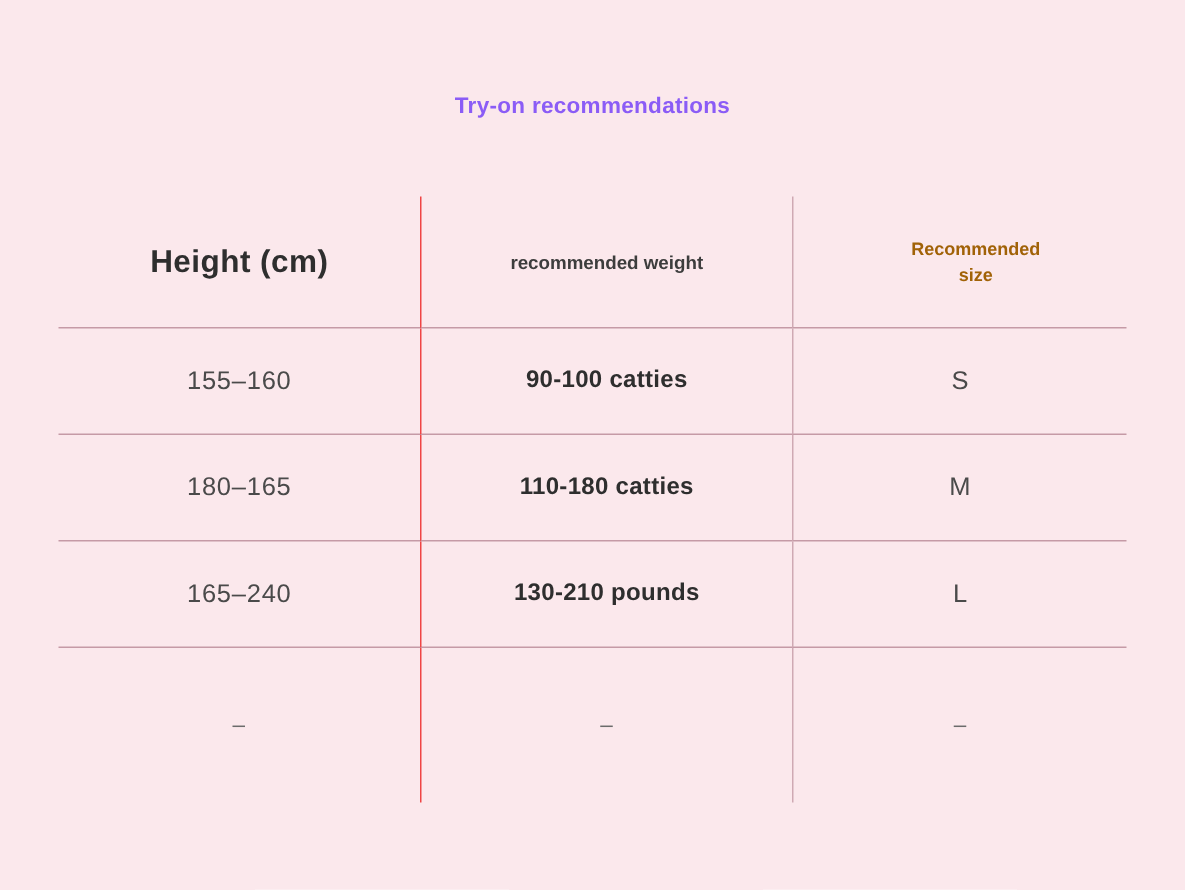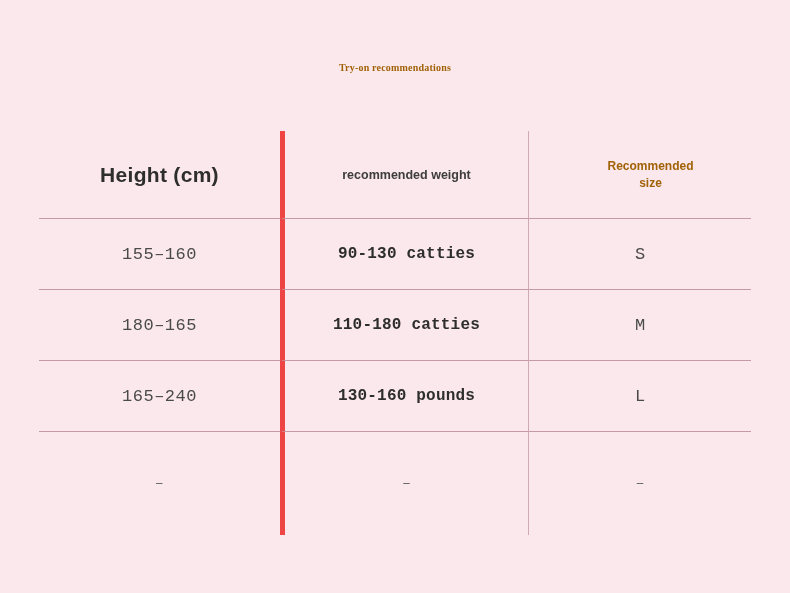--- a/index.html
+++ b/index.html
@@ -19,25 +19,24 @@
     height: 593px;
     background: #fbe8ec;
     box-sizing: border-box;
   }
   .title {
     position: absolute;
     top: 62px;
     left: 0;
     width: 790px;
     text-align: center;
-    font-size: 10px;
+    font-size: 15px;
     font-weight: bold;
-    color: #a16207;
+    color: #8b5cf6;
     letter-spacing: 0.2px;
-    font-family: Liberation Serif, serif;
   }
   .table {
     position: absolute;
     top: 131px;
     left: 39px;
     width: 712px;
   }
   .row {
     display: flex;
     align-items: stretch;
@@ -45,21 +44,21 @@
   .cell {
     box-sizing: border-box;
     display: flex;
     align-items: center;
     justify-content: center;
     text-align: center;
     color: #444444;
     padding: 4px 6px;
   }
   .c1 { width: 241px; }
-  .c2 { width: 248px; border-left: 5px solid #ef4444; }
+  .c2 { width: 248px; border-left: 1px solid #ef4444; }
   .c3 { width: 223px; border-left: 1px solid #cfa9b3; }
 
   
   .row.header { height: 88px; }
   .row.header .cell { border-bottom: 1px solid #c59aa6; }
   .hdr-height {
     font-size: 21px;
     font-weight: bold;
     color: #2e2e2e;
     letter-spacing: 0.3px;
@@ -72,21 +71,21 @@
   .hdr-size {
     font-size: 12px;
     font-weight: bold;
     color: #a16207;
     line-height: 1.35;
     padding-left: 27px;
   }
 
   
   .row.body { height: 71px; }
-  .row.body .cell { border-bottom: 1px solid #c59aa6; font-family: Liberation Mono, monospace; }
+  .row.body .cell { border-bottom: 1px solid #c59aa6; }
   .row.last .cell { border-bottom: none; }
 
   .v-height {
     font-size: 17px;
     color: #4a4a4a;
     letter-spacing: 0.5px;
   }
   .v-weight {
     font-size: 16px;
     font-weight: bold;
@@ -122,33 +121,33 @@
       <div class="cell c3 hdr-size">
         <div>
           <div>Recommended</div>
           <div>size</div>
         </div>
       </div>
     </div>
 
     <div class="row body">
       <div class="cell c1 v-height">155–160</div>
-      <div class="cell c2 v-weight">90-130 catties</div>
+      <div class="cell c2 v-weight">90-100 catties</div>
       <div class="cell c3 v-size">S</div>
     </div>
 
     <div class="row body">
       <div class="cell c1 v-height">180–165</div>
       <div class="cell c2 v-weight">110-180 catties</div>
       <div class="cell c3 v-size">M</div>
     </div>
 
     <div class="row body">
       <div class="cell c1 v-height">165–240</div>
-      <div class="cell c2 v-weight">130-160 pounds</div>
+      <div class="cell c2 v-weight">130-210 pounds</div>
       <div class="cell c3 v-size">L</div>
     </div>
 
     <div class="row body last">
       <div class="cell c1 v-height">–</div>
       <div class="cell c2 v-weight">–</div>
       <div class="cell c3 v-size">–</div>
     </div>
 
   </div>

